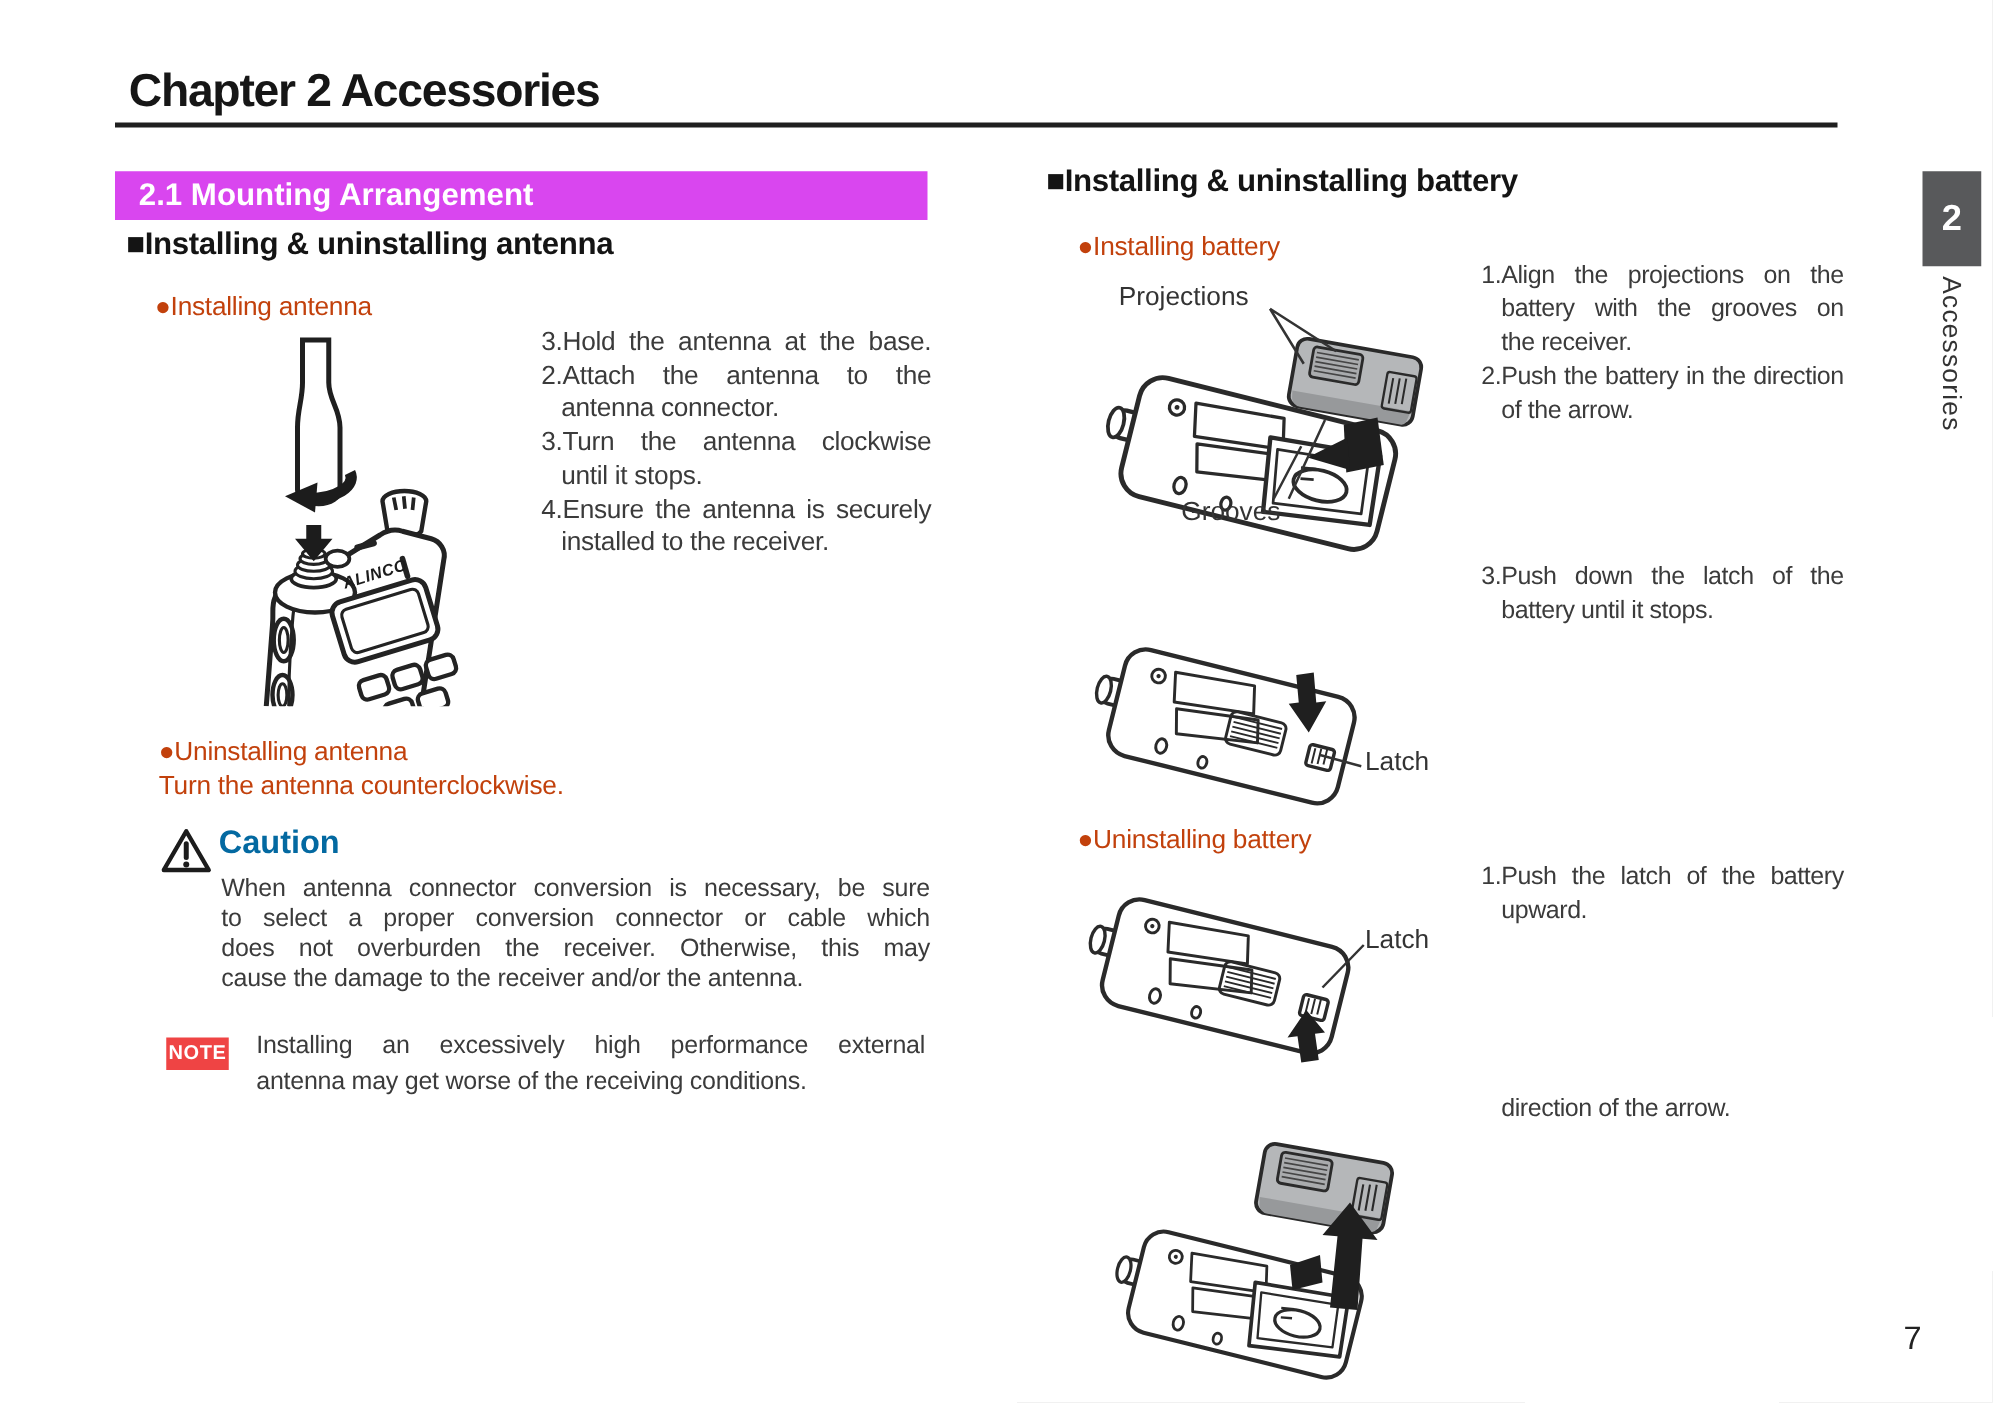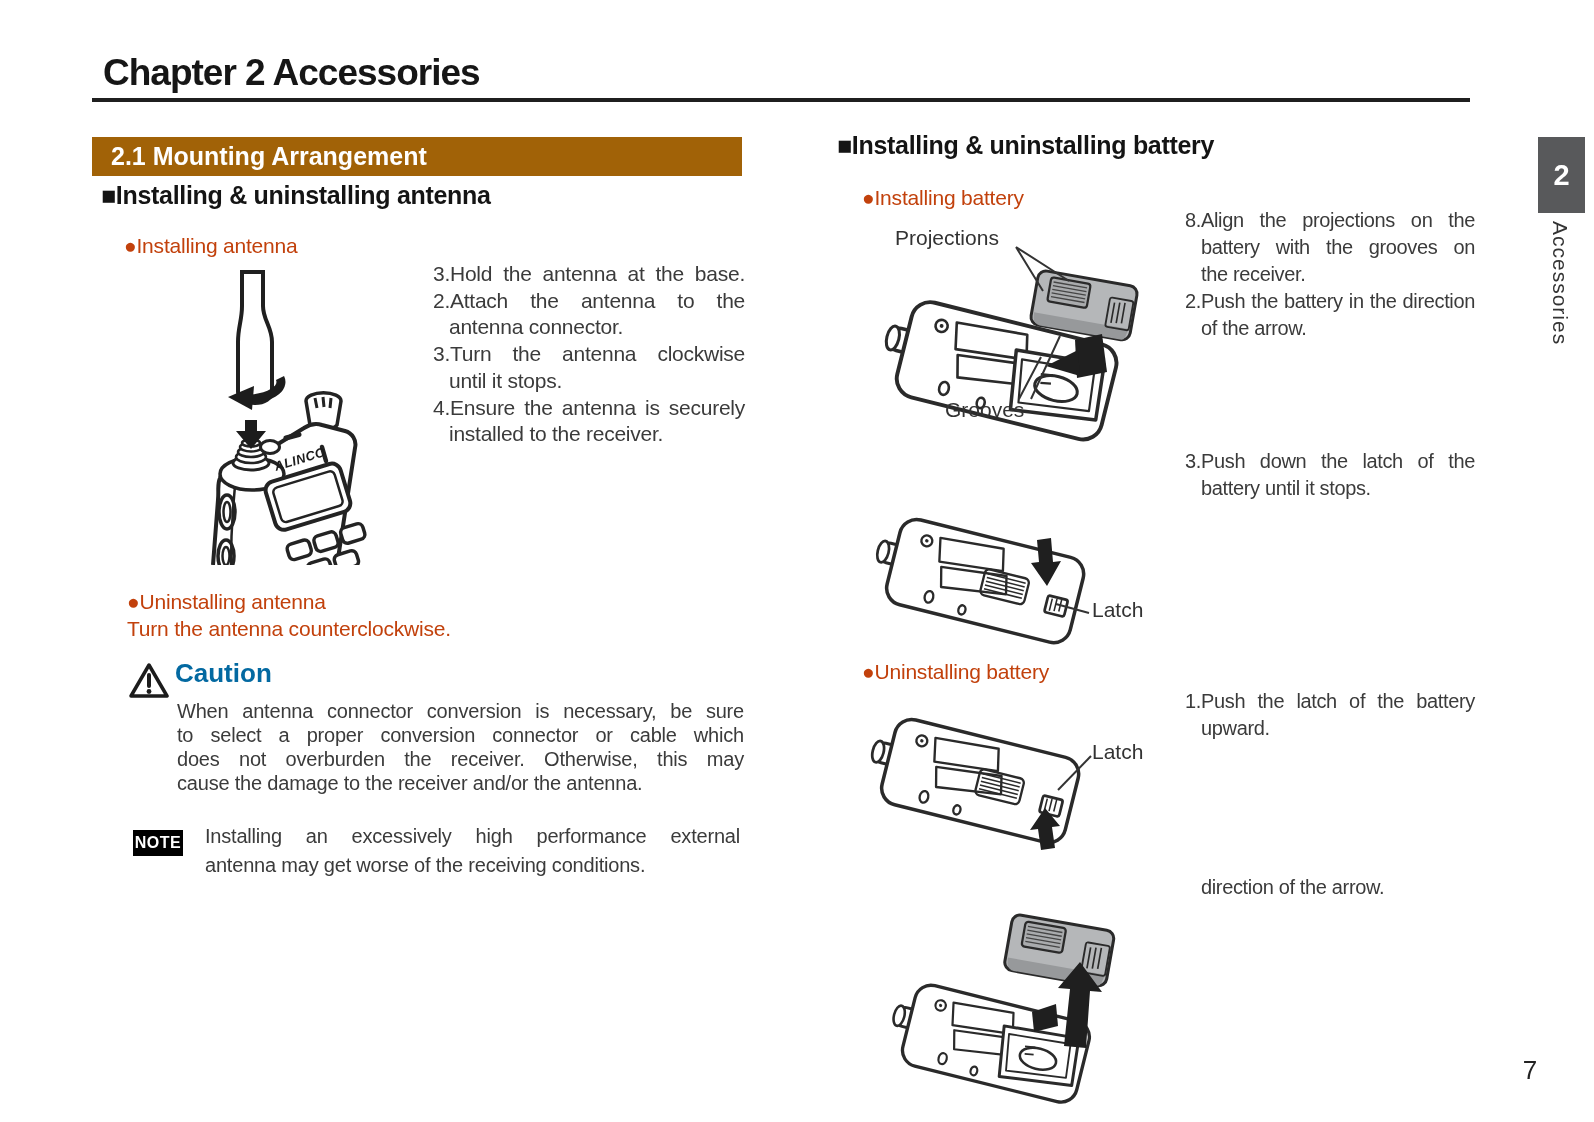--- a/index.html
+++ b/index.html
@@ -2,40 +2,40 @@
 <html><head>
 <meta charset="utf-8">
 <style>
   html,body{margin:0;padding:0;background:#e8e8e8;}
   .page{position:relative;width:1594px;height:1122px;background:#ffffff;overflow:hidden;
         font-family:"Liberation Sans","DejaVu Sans",sans-serif;}
   .abs{position:absolute;}
   
   .title{left:103px;top:52px;margin:0;font-size:37px;font-weight:bold;color:#161616;letter-spacing:-1px;white-space:nowrap;}
   .rule{left:92px;top:98px;width:1378px;height:4px;background:#1f1f1f;}
-  .secbar{left:92px;top:137px;width:650px;height:39px;background:#a16207;color:#ffffff;
+  .secbar{left:92px;top:137px;width:650px;height:39px;background:#d946ef;color:#ffffff;
           font-size:25px;font-weight:bold;line-height:39px;padding-left:19px;box-sizing:border-box;white-space:nowrap;}
   .h2{font-size:25px;font-weight:bold;color:#141414;white-space:nowrap;letter-spacing:-0.3px;}
   .lbl{font-size:21px;color:#c2410c;white-space:nowrap;letter-spacing:-0.2px;}
   .call{font-size:21px;color:#333333;white-space:nowrap;}
   
   .steps{color:#3b3b3b;}
   .ls{left:433px;top:261px;width:312px;font-size:21px;line-height:26.7px;letter-spacing:-0.25px;}
   .rs{width:290px;font-size:20px;line-height:26.9px;letter-spacing:-0.35px;}
   .g1{left:1185px;top:207px;}
   .g2{left:1185px;top:448px;}
   .g3{left:1185px;top:688px;}
   .g4{left:1185px;top:874px;}
   .ln{min-height:1em;}
   .ln.jl{text-align:justify;text-align-last:justify;}
   .ln.ind{padding-left:16px;}
   
   .cautitle{left:175px;top:658px;font-size:26px;font-weight:bold;color:#0369a1;}
   .caulines{left:177px;top:700px;width:567px;font-size:20px;line-height:23.9px;color:#3b3b3b;letter-spacing:-0.2px;}
-  .notebadge{left:133px;top:830px;width:50px;height:26px;background:#000000;color:#ffffff;
+  .notebadge{left:133px;top:830px;width:50px;height:26px;background:#ef4444;color:#ffffff;
              font-size:16px;font-weight:bold;text-align:center;line-height:26px;letter-spacing:0.5px;}
   .notelines{left:205px;top:822px;width:535px;font-size:20px;line-height:29.3px;color:#3b3b3b;letter-spacing:-0.2px;}
   
   .chapbox{left:1538px;top:137px;width:47px;height:76px;background:#58595b;color:#ffffff;
            font-size:29px;font-weight:bold;text-align:center;line-height:76px;}
   .chaplabel{left:1548px;top:221px;font-size:21px;color:#333333;writing-mode:vertical-rl;text-orientation:sideways;letter-spacing:1px;}
   .pagenum{left:1500px;top:1055px;width:60px;text-align:center;font-size:26px;color:#222222;}
   svg{display:block;}
 </style>
 </head>
@@ -204,21 +204,21 @@
     <div class="ln jl">Installing an excessively high performance external</div>
     <div class="ln">antenna may get worse of the receiving conditions.</div>
   </div>
 
   <div class="abs h2" style="left:837px;top:131px;">■Installing &amp; uninstalling battery</div>
   <div class="abs lbl" style="left:862px;top:186px;">●Installing battery</div>
   <div class="abs call" style="left:895px;top:226px;">Projections</div>
   <div class="abs call" style="left:945px;top:398px;">Grooves</div>
 
   <div class="abs steps rs g1">
-    <div class="ln jl">8.Align the projections on the</div>
+    <div class="ln jl">1.Align the projections on the</div>
     <div class="ln jl ind">battery with the grooves on</div>
     <div class="ln ind">the receiver.</div>
     <div class="ln jl">2.Push the battery in the direction</div>
     <div class="ln ind">of the arrow.</div>
   </div>
 
   <div class="abs steps rs g2">
     <div class="ln jl">3.Push down the latch of the</div>
     <div class="ln ind">battery until it stops.</div>
   </div>

